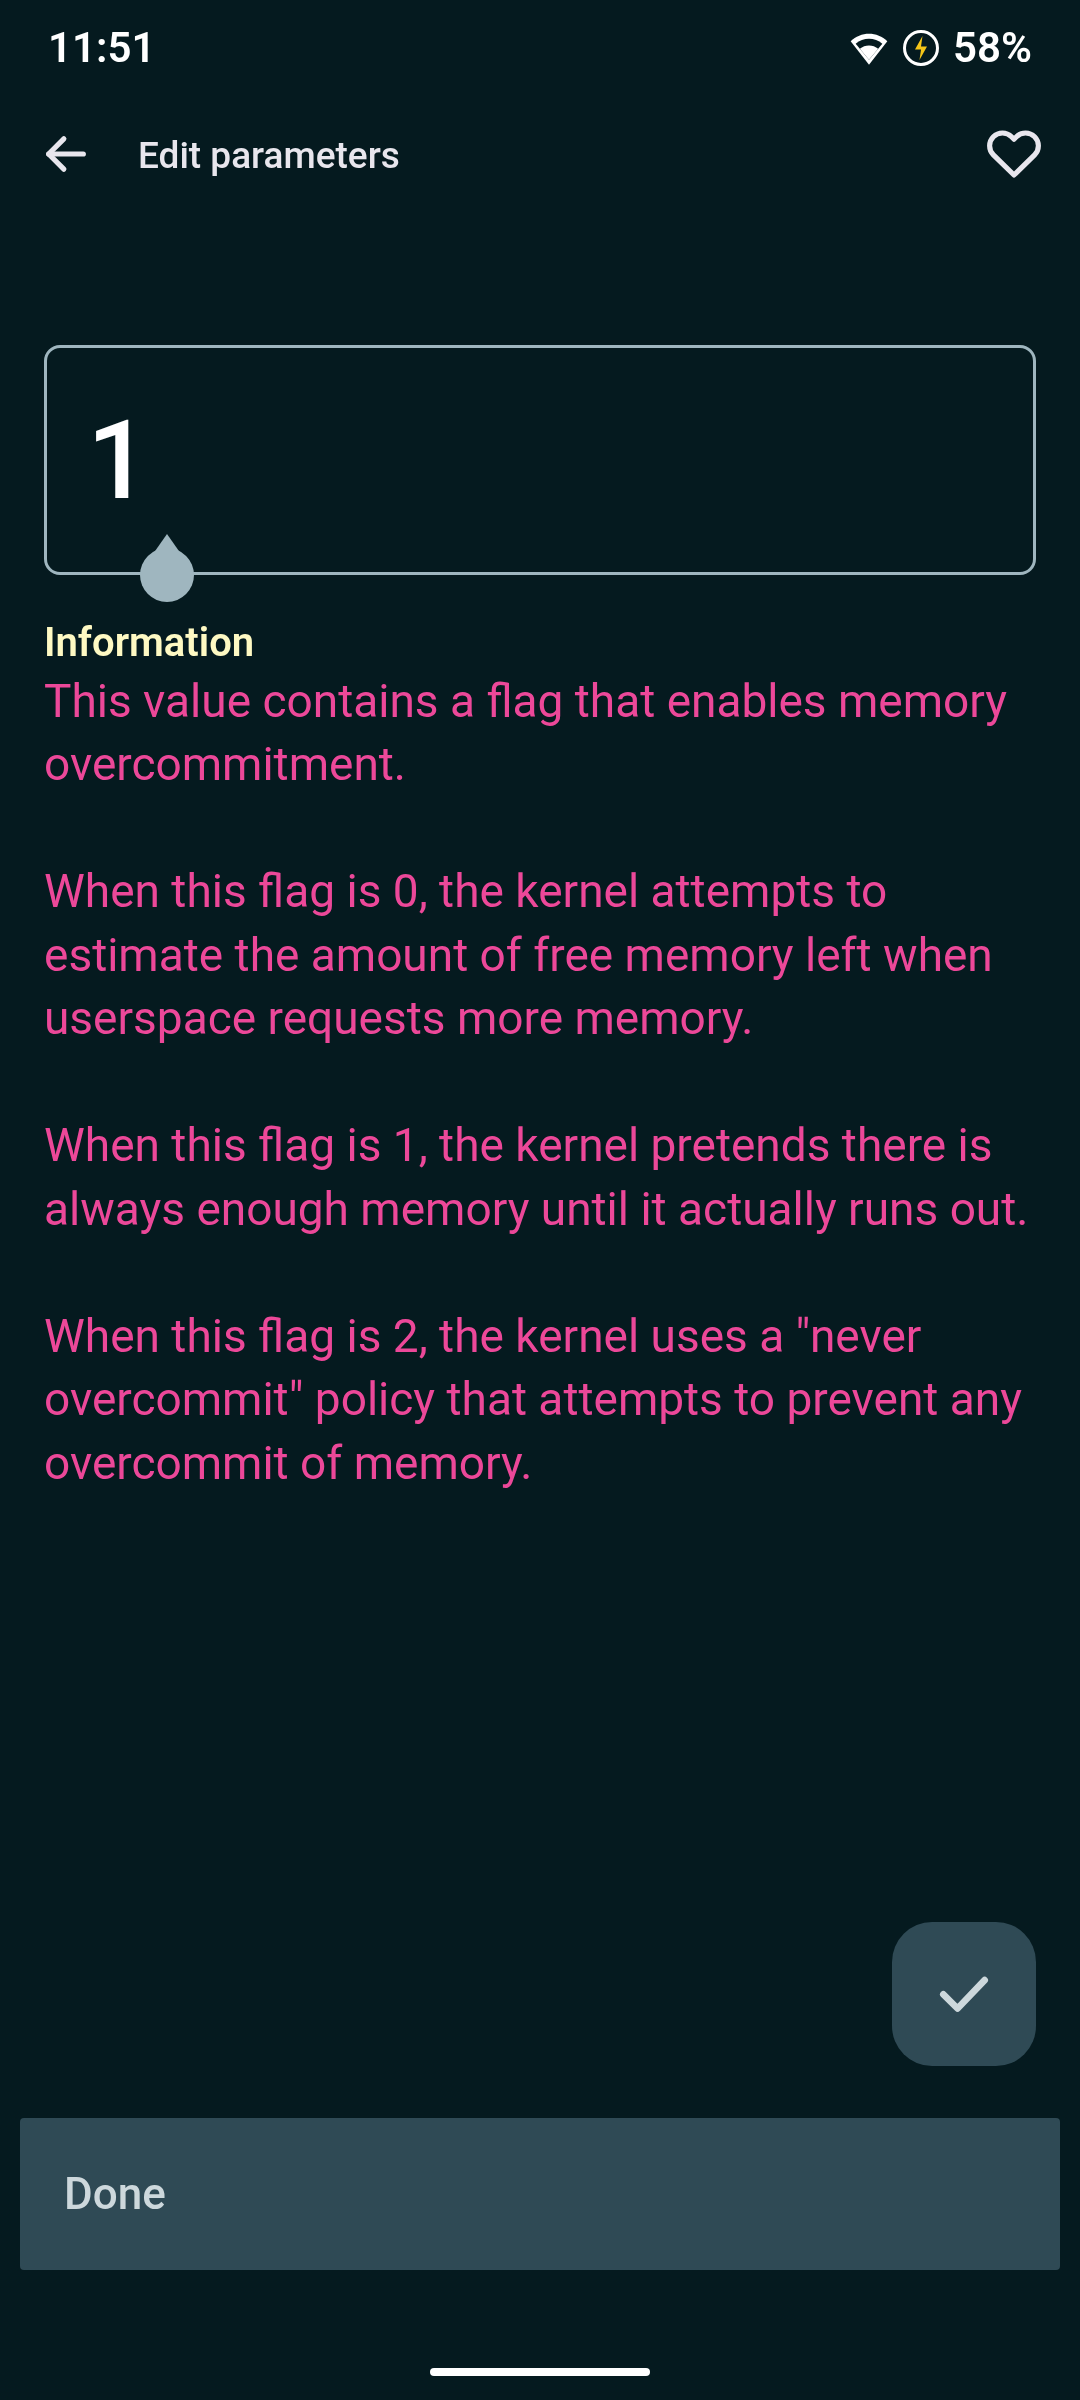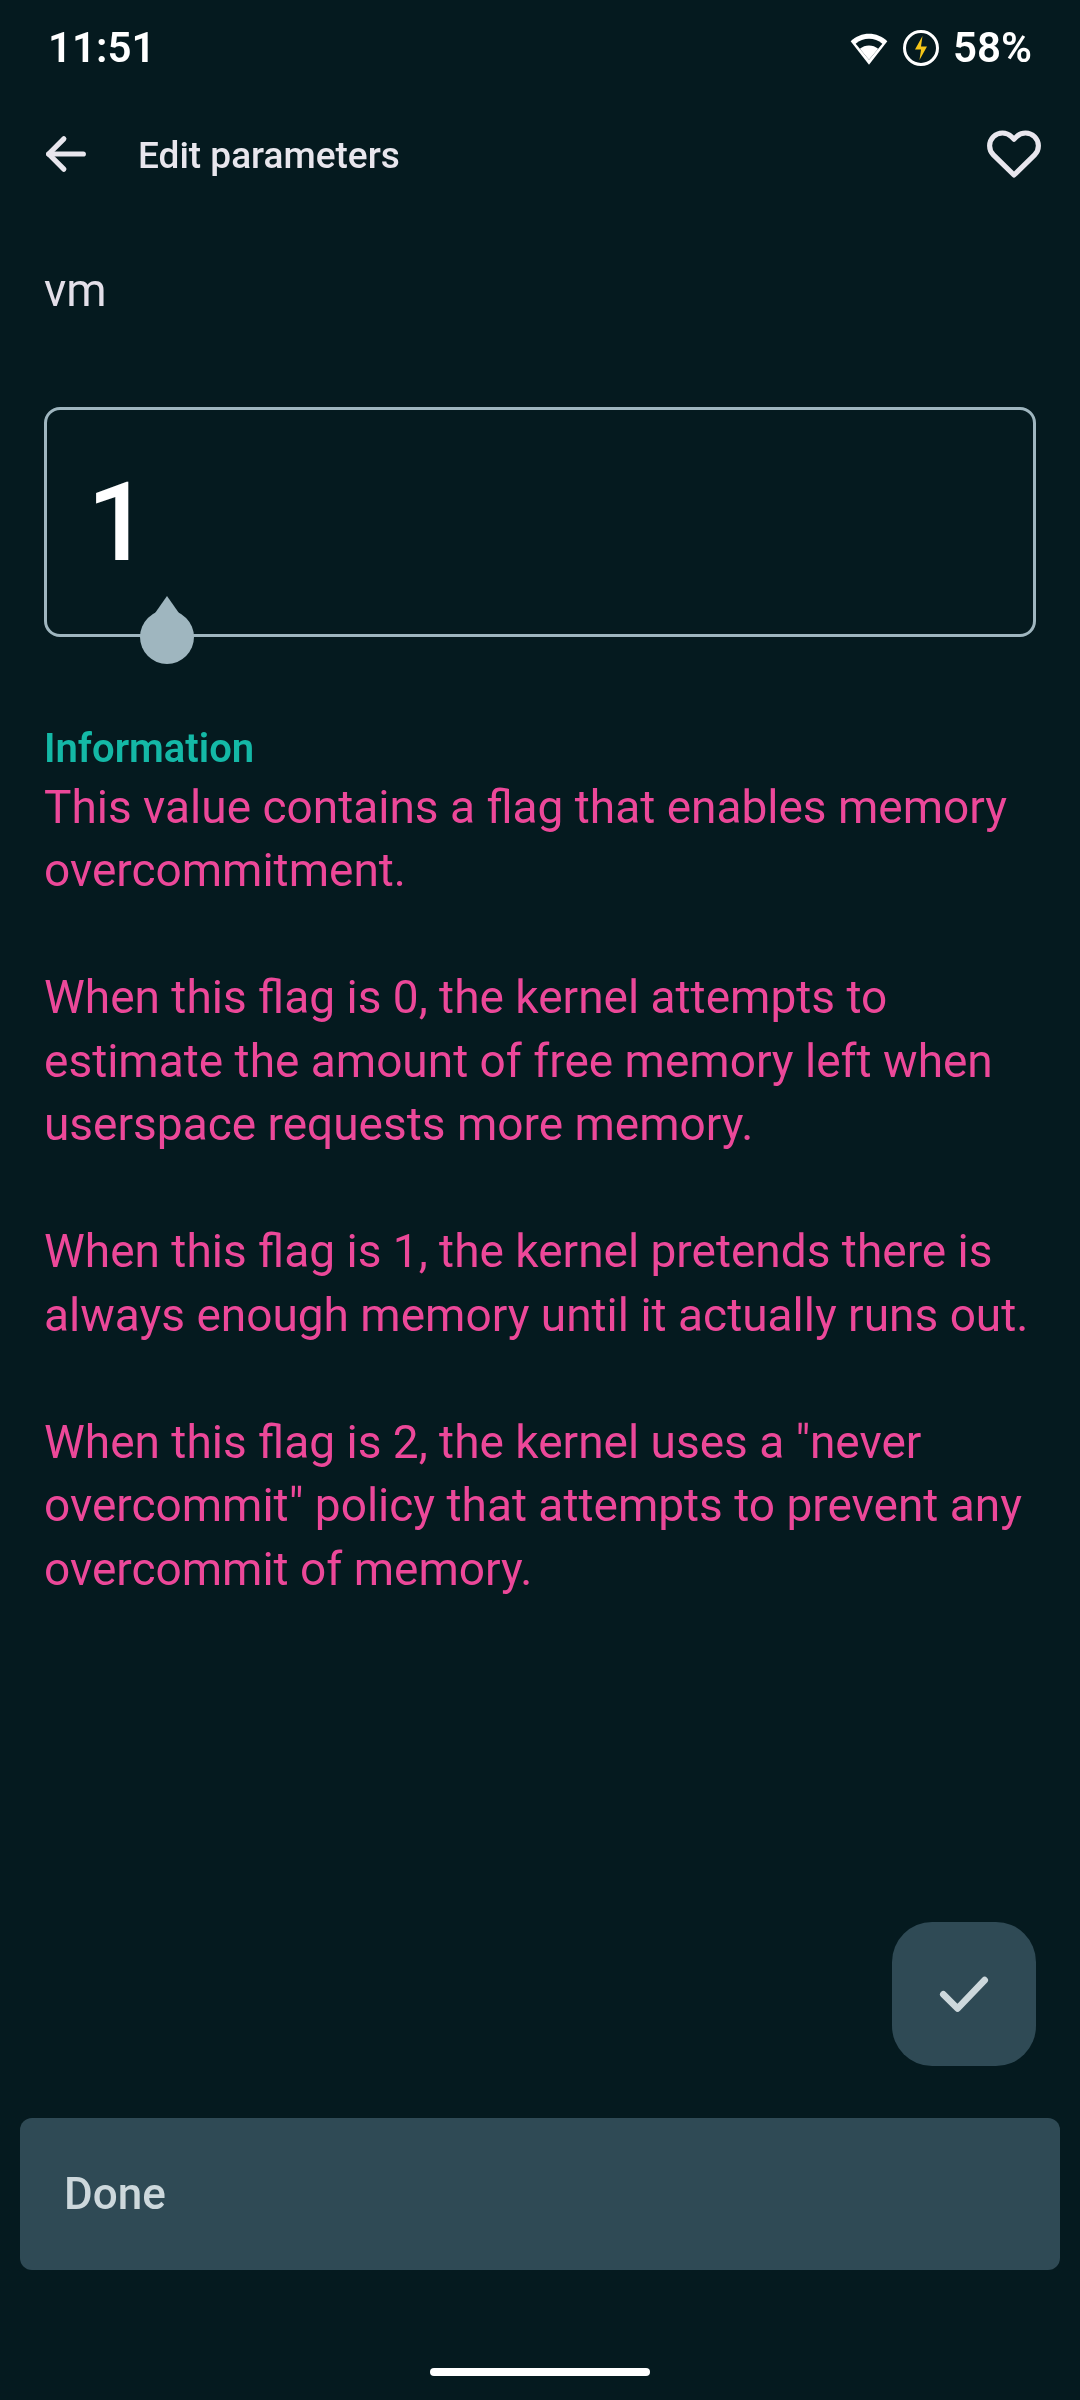--- a/index.html
+++ b/index.html
@@ -121,24 +121,24 @@
     left: 50%;
     transform: translateX(-50%);
     width: 0;
     height: 0;
     border-left: 14px solid transparent;
     border-right: 14px solid transparent;
     border-bottom: 20px solid #9fb6bf;
   }
 
   .info-heading {
-    margin-top: 88px;
+    margin-top: 44px;
     font-size: 40px;
     font-weight: 600;
-    color: #14b8a6;
+    color: #fef9c3;
   }
   .info-body {
     font-size: 46px;
     line-height: 1.38;
     color: #ec4899;
     white-space: pre-wrap;
     margin-top: 4px;
   }
 
   
@@ -158,21 +158,21 @@
   }
 
   
   .done-bar {
     position: absolute;
     left: 20px;
     right: 20px;
     bottom: 130px;
     height: 152px;
     background: #2f4a55;
-    border-radius: 12px;
+    border-radius: 4px;
     display: flex;
     align-items: center;
     padding: 0 44px;
     cursor: pointer;
   }
   .done-label {
     font-size: 44px;
     font-weight: 500;
     color: #cdd8dc;
   }
@@ -225,21 +225,20 @@
   <button class="fav-btn">
     <span>
       <svg width="56" height="56" viewBox="0 0 24 24" fill="none" stroke="#e8e6ed" stroke-width="2.2" stroke-linecap="round" stroke-linejoin="round">
         <path d="M20.84 4.61a5.5 5.5 0 0 0-7.78 0L12 5.67l-1.06-1.06a5.5 5.5 0 0 0-7.78 7.78L12 21l8.84-8.61a5.5 5.5 0 0 0 0-7.78z"></path>
       </svg>
     </span>
   </button>
 </div>
 
 <div class="content">
-  <div class="param-category">vm</div>
 
   <div class="value-box">
     <span class="value-text">1</span>
     <div class="cursor-drop"></div>
   </div>
 
   <div class="info-heading">Information</div>
   <div class="info-body">This value contains a flag that enables memory overcommitment.
 
 When this flag is 0, the kernel attempts to estimate the amount of free memory left when userspace requests more memory.

